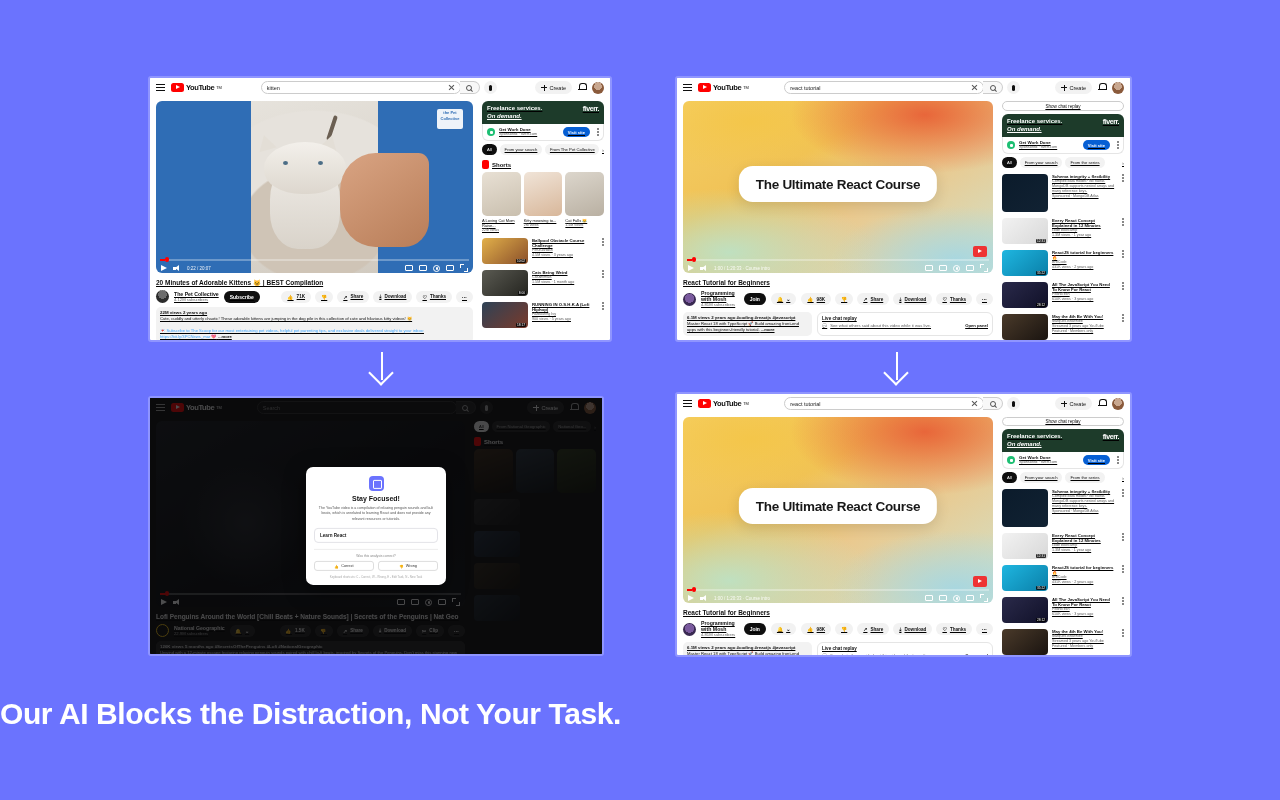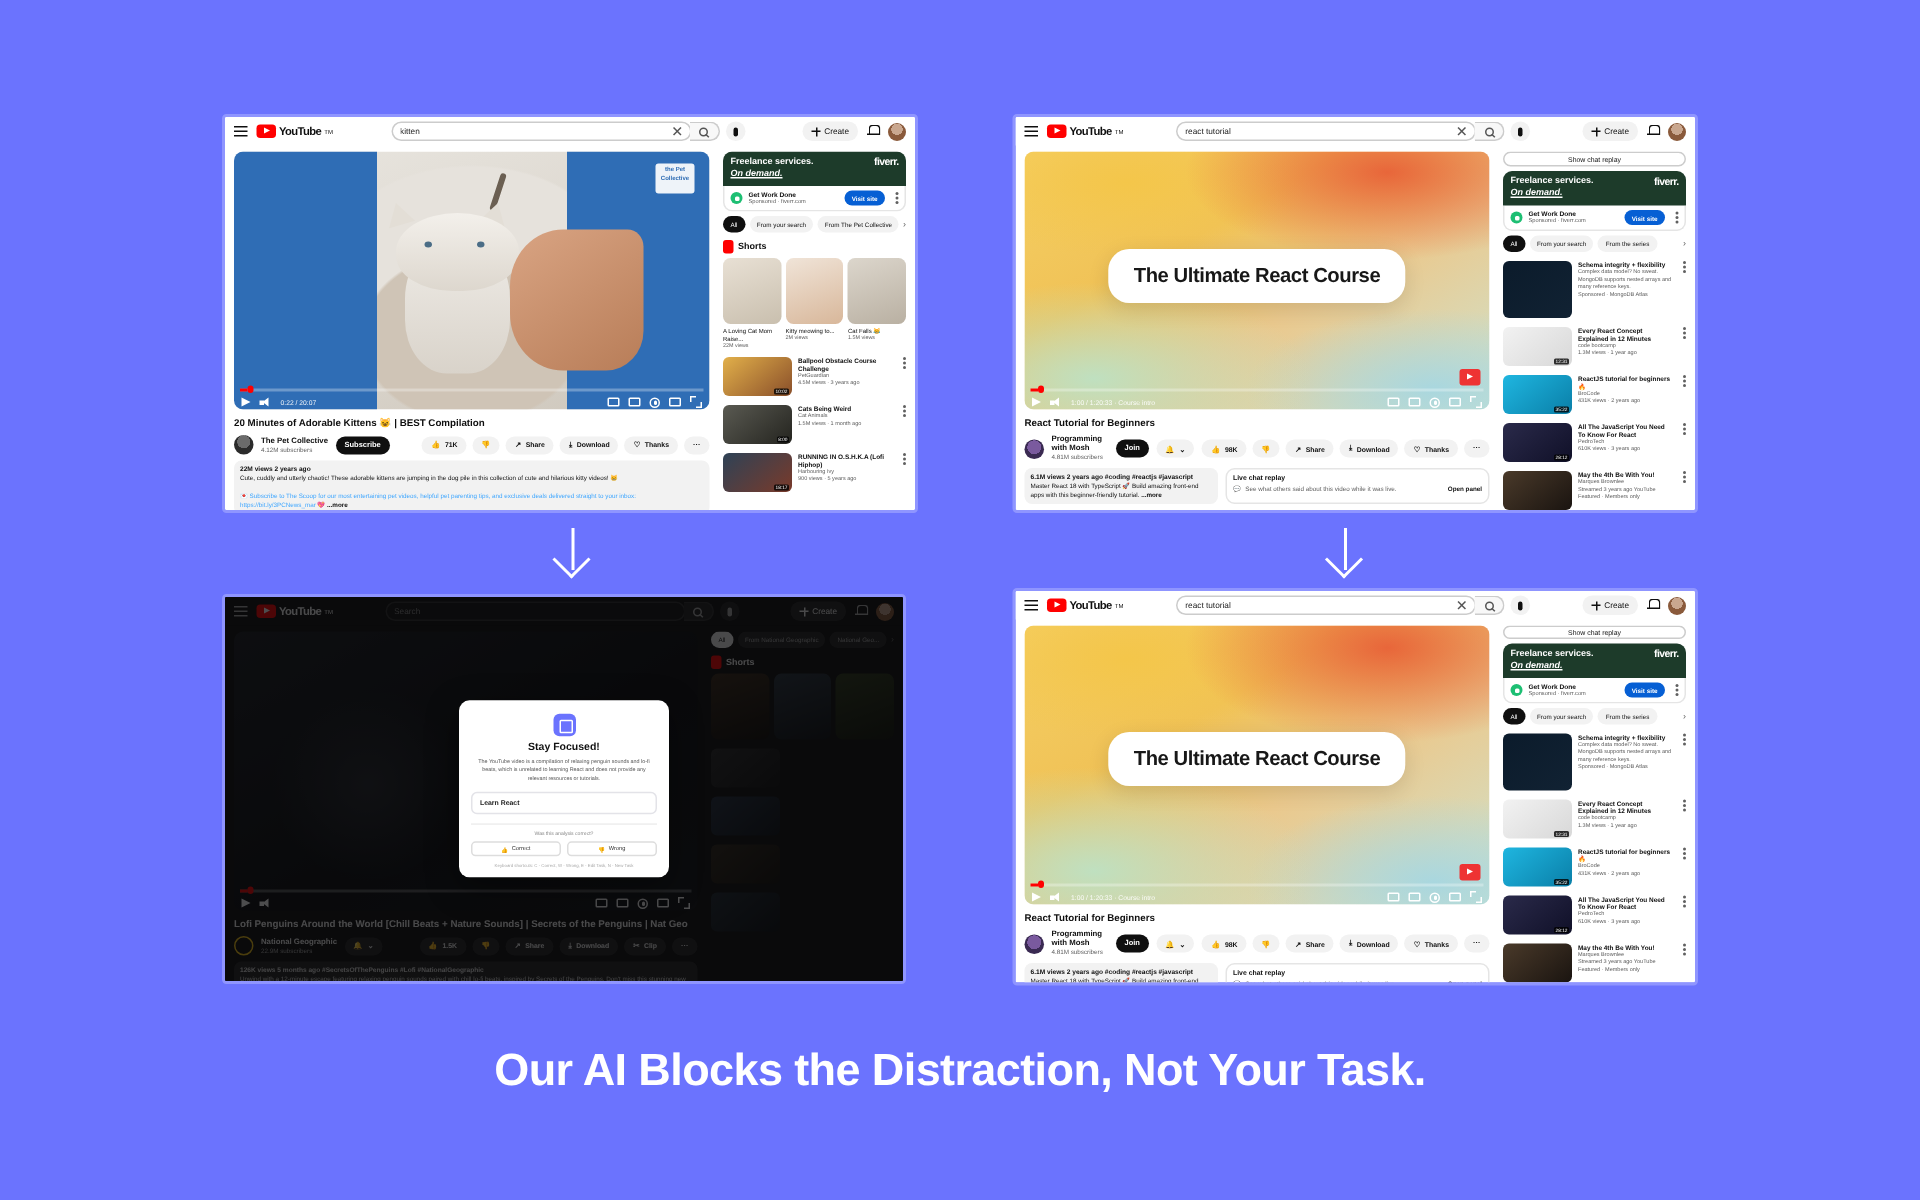--- a/index.html
+++ b/index.html
@@ -90,21 +90,21 @@
   .bell { width:8px;height:9px;position:relative; }
   .bell::before{content:"";position:absolute;left:1px;top:0;width:6px;height:6px;
       border:1px solid #0f0f0f;border-radius:3px 3px 0 0;border-bottom:none;}
   .dark .bell::before{border-color:#aaa;}
   .bell::after{content:"";position:absolute;left:0;top:6px;width:8px;height:1px;background:#0f0f0f;}
   .dark .bell::after{background:#aaa;}
   .avatar { width:12px;height:12px;border-radius:50%;
             background: radial-gradient(circle at 50% 35%, #c9a78f 0 38%, #8a5a3b 39% 100%); }
 
   
-  .yt-body { flex: 1; display: flex; gap: 9px; padding: 4px 6px 0 6px; overflow: hidden; }
+  .yt-body { flex: 1; display: flex; gap: 9px; padding: 4px 6px 0 6px; overflow: hidden; text-decoration: underline; }
   .yt-main { flex: 1; display: flex; flex-direction: column; min-width: 0; }
   .yt-side { width: 122px; flex: 0 0 122px; display: flex; flex-direction: column; gap: 3px;
              overflow: hidden; }
 
   
   .player { width: 100%; height: 172px; border-radius: 6px; position: relative;
             overflow: hidden; flex: 0 0 auto; }
   .player.kitten {
     background:
       linear-gradient(to right, #2f6db5 0 30%, transparent 30% 70%, #2f6db5 70% 100%),
@@ -298,21 +298,21 @@
   
   .arrow { position:absolute; width:2px; background:#fff; }
   .arrowhead { position:absolute; width:18px; height:18px; border-right:2px solid #fff;
                border-bottom:2px solid #fff; transform: rotate(45deg); }
   #arr1 { left:381px; top:352px; height:28px; }
   #arrh1 { left:372px; top:364px; }
   #arr2 { left:896px; top:352px; height:28px; }
   #arrh2 { left:887px; top:364px; }
 
   
-  .headline { position:absolute; left:0; right:0; top:697px; text-align:center;
+  .headline { position:absolute; left:0; right:0; top:697px; 
               font-size:30px; font-weight:bold; color:#fff; letter-spacing:-0.4px; }
 </style>
 </head>
 <body>
 
 <div class="panel" id="panel-tl">
  <div class="yt">
   <div class="yt-head">
     <div class="hamb">
           <i></i>

